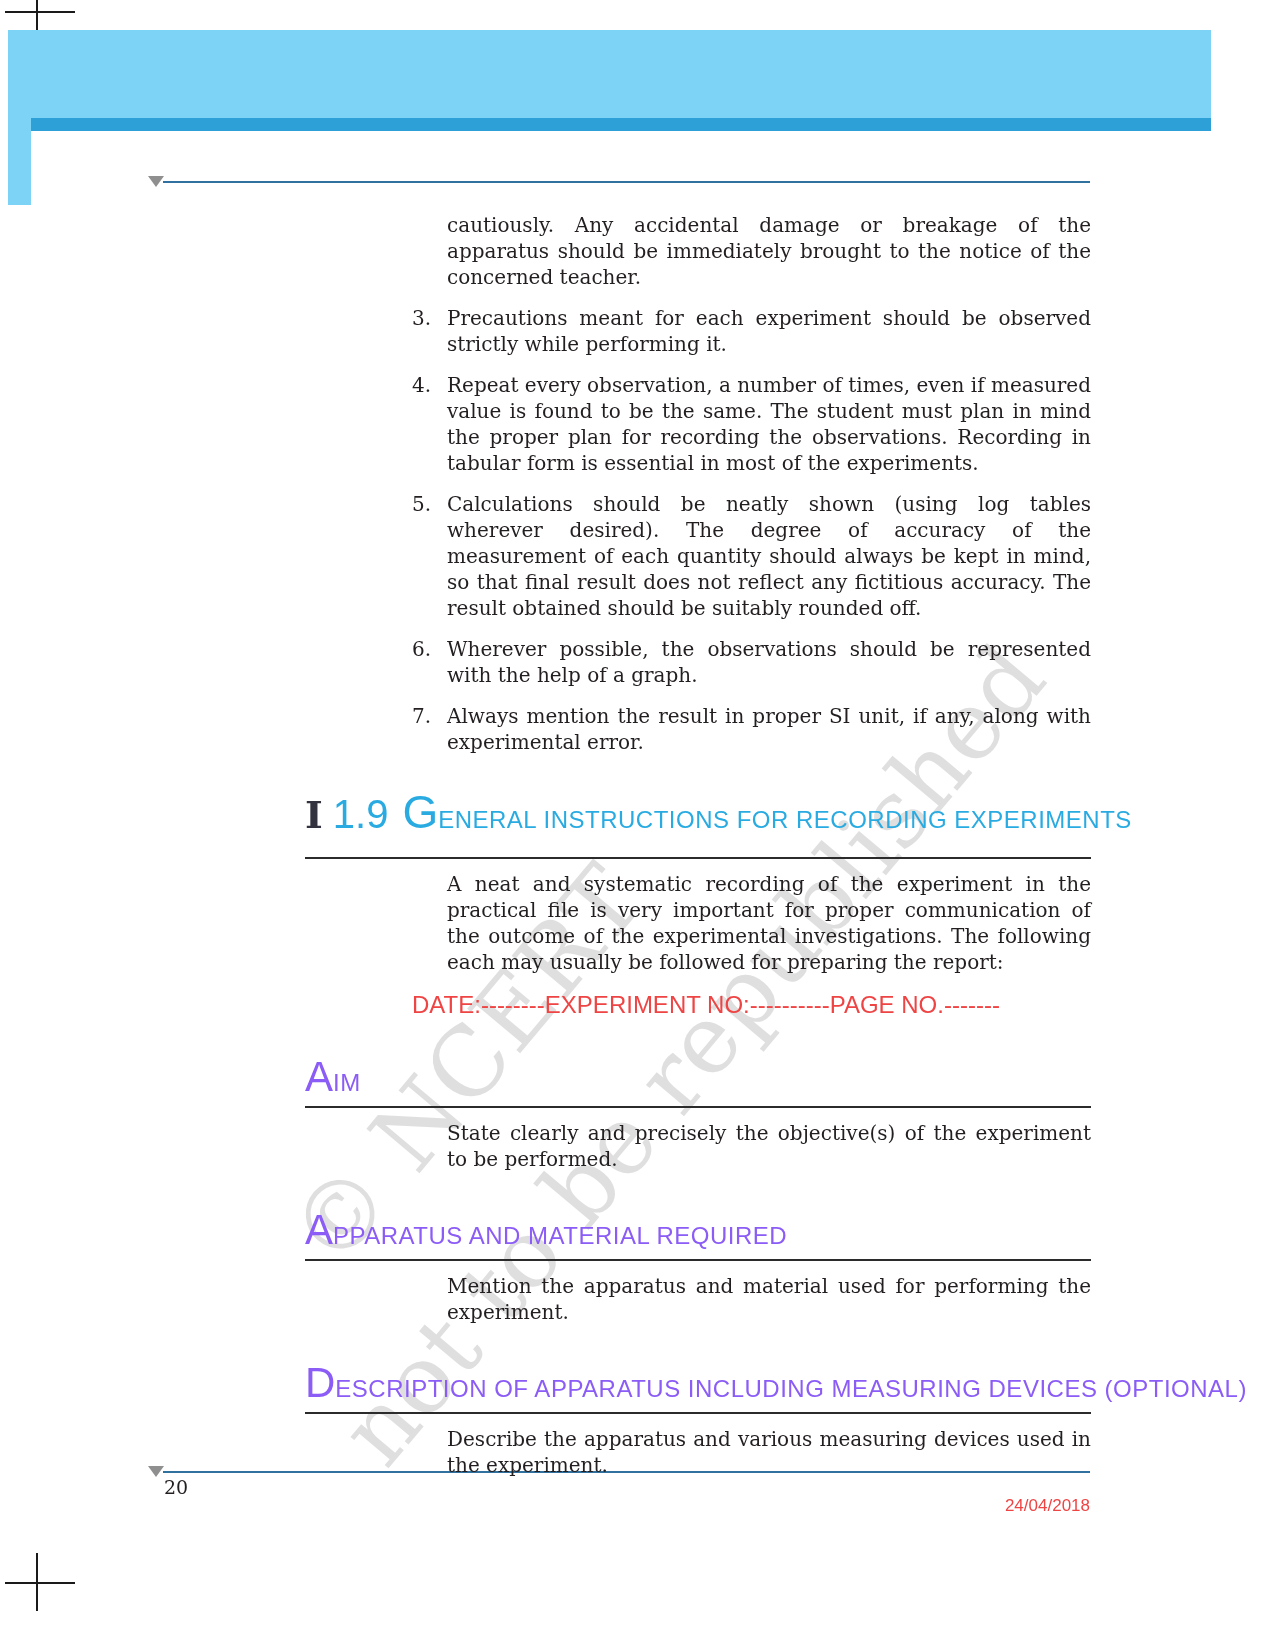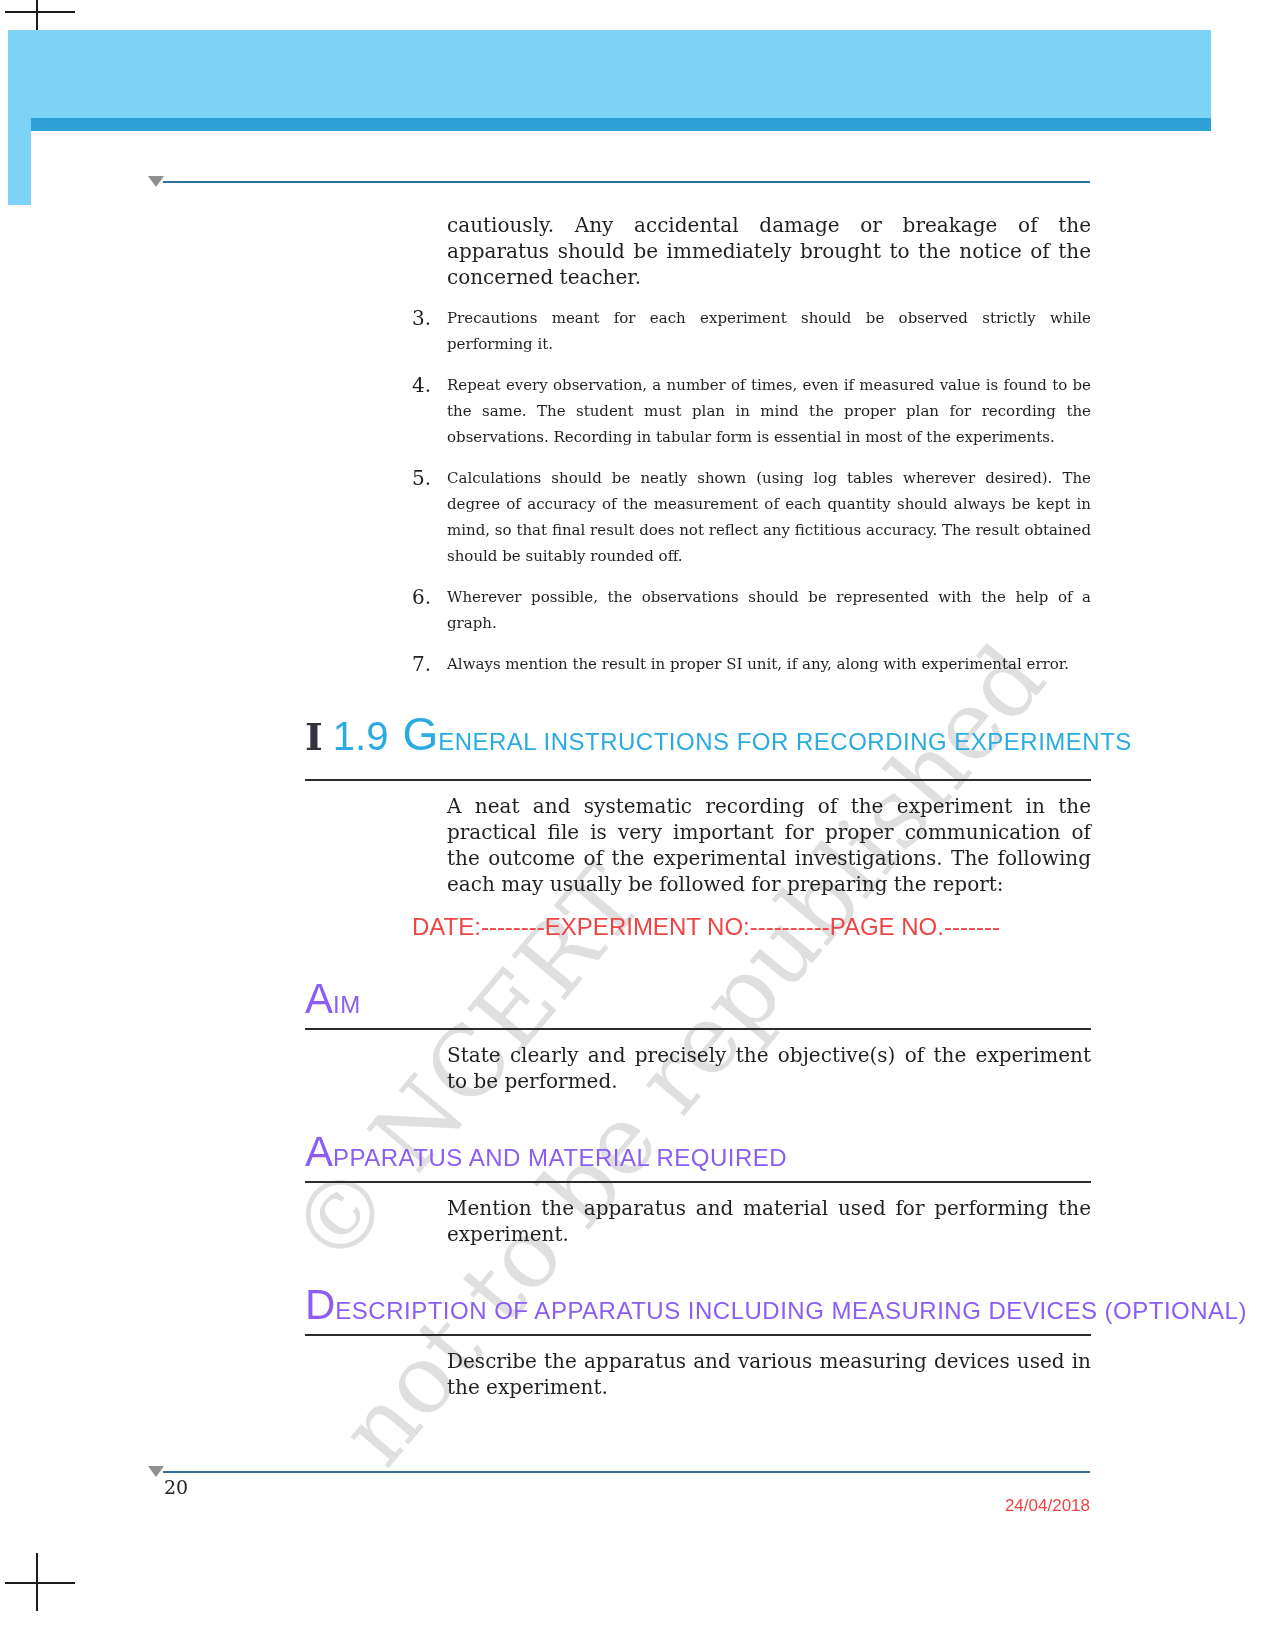--- a/index.html
+++ b/index.html
@@ -36,21 +36,21 @@
 
   
   .content { position:absolute; left:305px; top:212px; width:786px; z-index:2; }
 
   .para {
     margin-left:142px; width:644px; text-align:justify;
     font-size:20px; line-height:26px;
   }
   .list-item { display:flex; margin-left:107px; width:679px; margin-top:15px; }
   .list-item .num { width:35px; flex:0 0 35px; font-size:20px; line-height:26px; }
-  .list-item .txt { flex:1; text-align:justify; font-size:15px; line-height:26px; }
+  .list-item .txt { flex:1; text-align:justify; font-size:20px; line-height:26px; }
 
   .sec-head {
     margin-top:30px; padding-bottom:18px; border-bottom:2px solid #2b2b2b;
     font-family:"Liberation Sans", sans-serif; color:#29abe2; white-space:nowrap;
   }
   .sec-head .chap-i { font-family:"DejaVu Serif", serif; color:#33333f; font-size:38px; font-weight:bold; }
   .sec-head .sec-num { font-size:40px; font-weight:300; margin-left:10px; }
   .sec-head .sec-initial { font-size:46px; margin-left:14px; }
   .sec-head .sec-rest { font-size:24px; letter-spacing:0.5px; }
 

